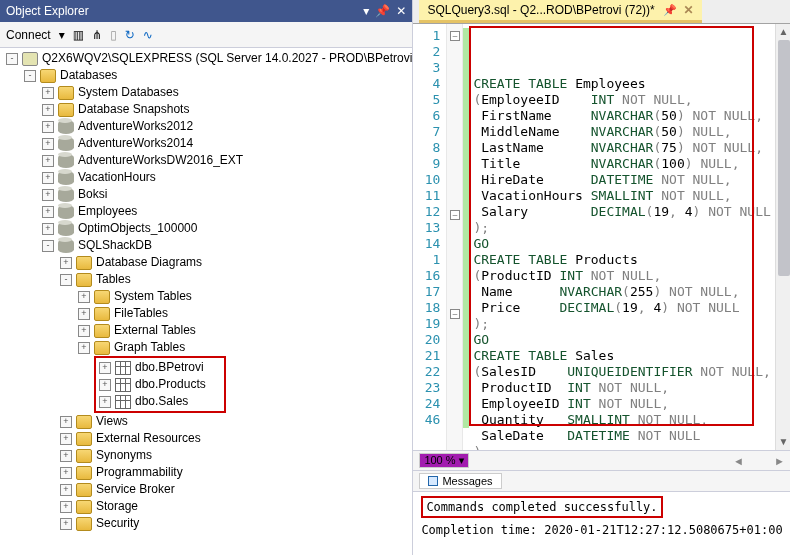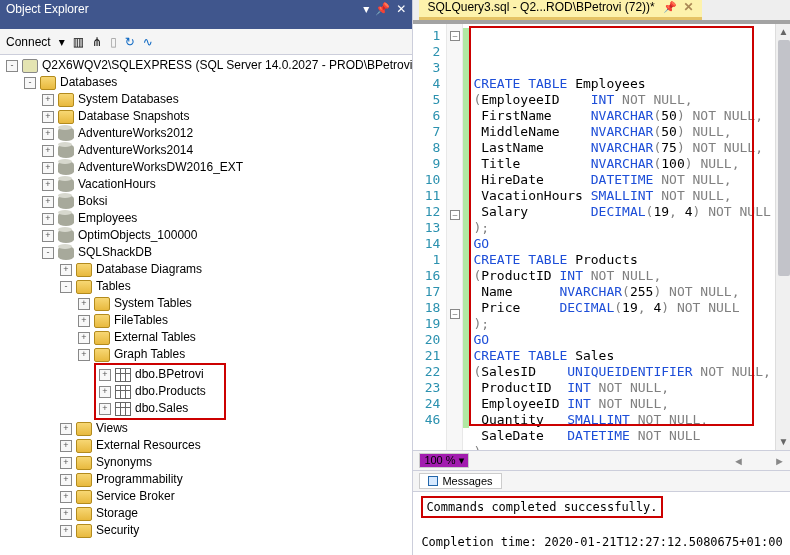--- a/index.html
+++ b/index.html
@@ -17,24 +17,24 @@
     width: 420px;
     height: 100%;
     display: flex;
     flex-direction: column;
     border-right: 1px solid #cccedb;
   }
   .panel-title {
     background: #40568d;
     color: #fff;
     display: flex;
-    align-items: flex-start;
+    align-items: center;
     padding: 2px 6px;
     font-size: 12px;
-    height: 29px;
+    height: 22px;
   }
   .panel-title .spacer { flex: 1; }
   .panel-title .icon { margin-left: 6px; cursor: pointer; }
   .toolbar {
     display: flex;
     align-items: center;
     padding: 3px 6px;
     gap: 8px;
     border-bottom: 1px solid #cccedb;
     background: #f5f5f5;
@@ -115,21 +115,21 @@
     flex-direction: column;
     height: 100%;
     background: #f5f5f5;
   }
   .tab-bar {
     height: 24px;
     display: flex;
     align-items: flex-end;
     padding-left: 6px;
     background: #eee;
-    border-bottom: 4px solid #a3a3a3;
+    border-bottom: 1px solid #a3a3a3;
   }
   .tab {
     padding: 3px 8px;
     background: #fdf2ac;
     font-size: 12px;
     display: flex;
     align-items: center;
     gap: 6px;
     border-top: 1px solid #cccedb;
     border-bottom: 3px solid #e5c365;
@@ -182,21 +182,21 @@
   .change-bar div { height:16px; background:#b1e8a3; }
   .code {
     flex:1;
     font-family: Consolas, monospace;
     font-size: 13px;
     line-height: 16px;
     padding: 4px 4px 0 4px;
     white-space: pre;
     position: relative;
   }
-  .kw { color:#1d4ed8; }
+  .kw { color:#14532d; }
   .gy { color:#808080; }
   .code-hl {
     position:absolute;
     left:0; top:2px; width:285px; height:400px;
     border:2px solid #c00;
     pointer-events:none;
   }
   .scroll-v {
     width:16px; background:#f0f0f0; border-left:1px solid #ddd;
     display:flex; flex-direction:column; align-items:center;
@@ -511,16 +511,16 @@
     <span style="color:#888">►</span>
   </div>
 
   <div class="messages-tabs">
     <div class="mtab">
       <span class="micon"></span>
       <span>Messages</span>
     </div>
   </div>
   <div class="messages-body">
-    <div style="margin-bottom:16px"><span class="msg-hl">Commands completed successfully.</span></div>
+    <div style="margin-bottom:4px"><span class="msg-hl">Commands completed successfully.</span></div>
     <div>Completion time: 2020-01-21T12:27:12.5080675+01:00</div>
   </div>
 </div>
 
 </body></html>

